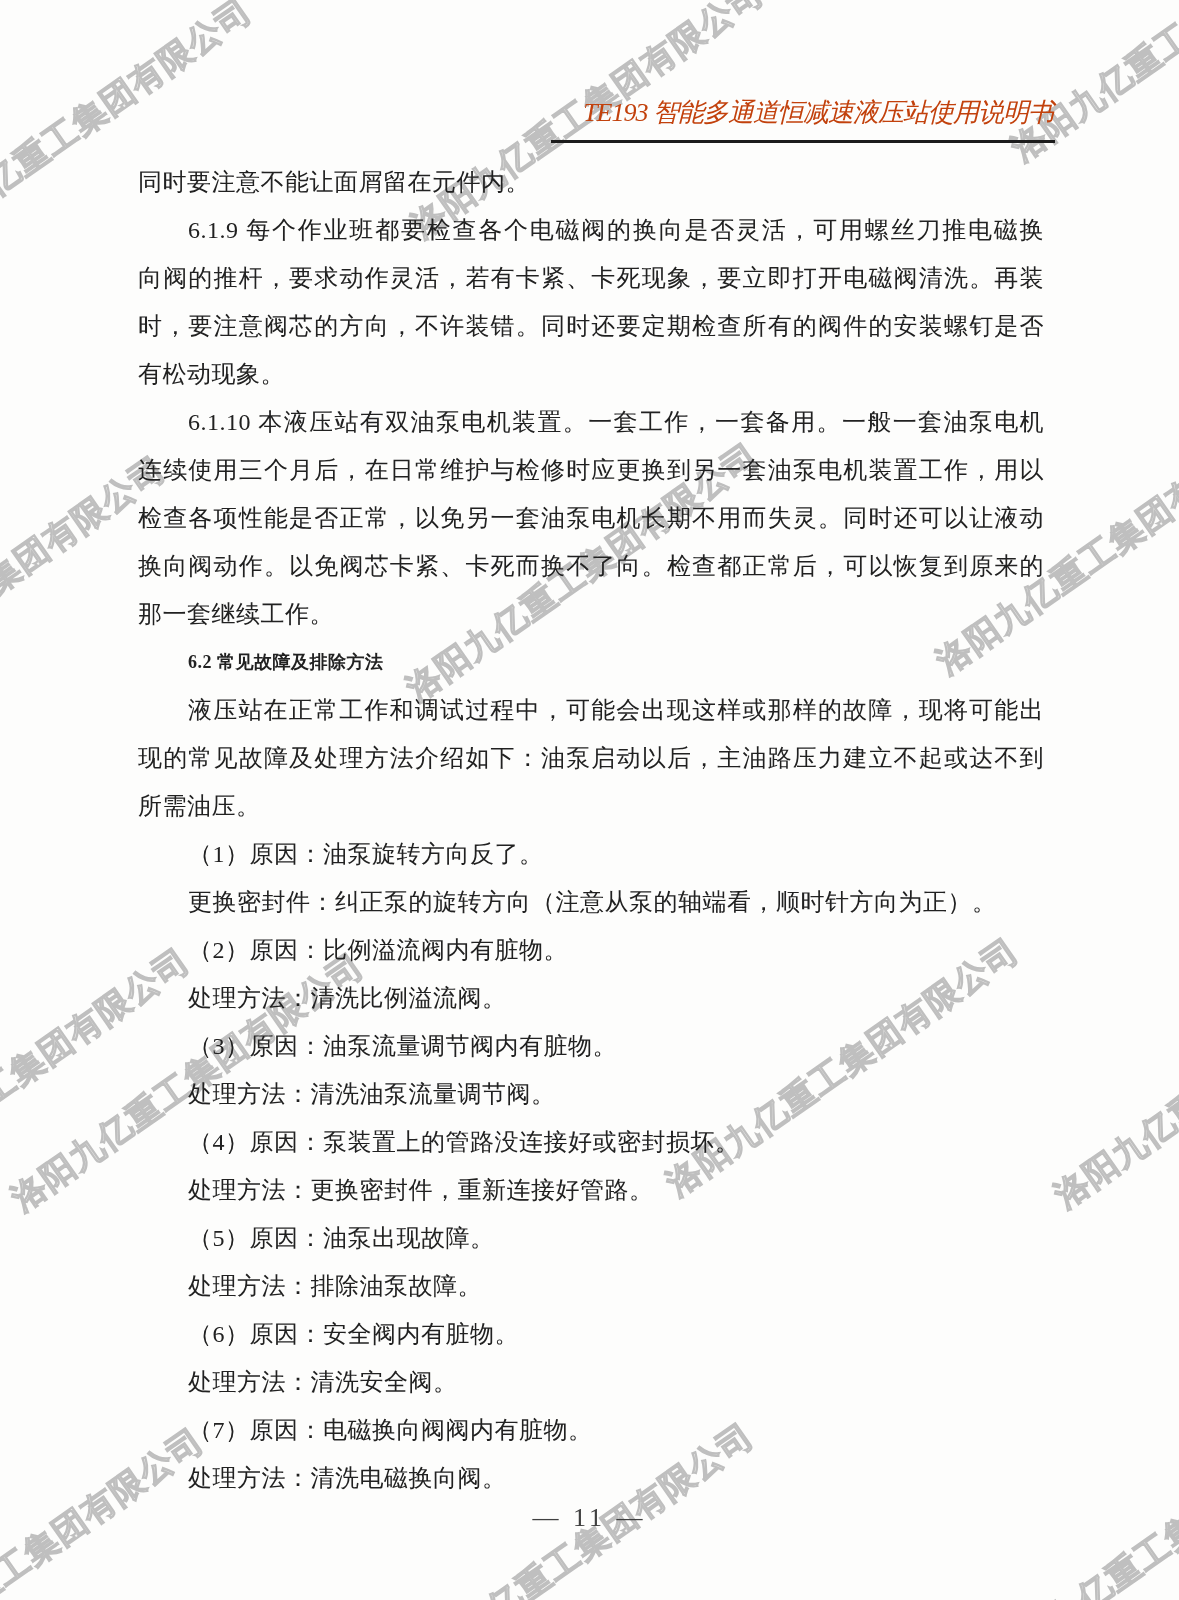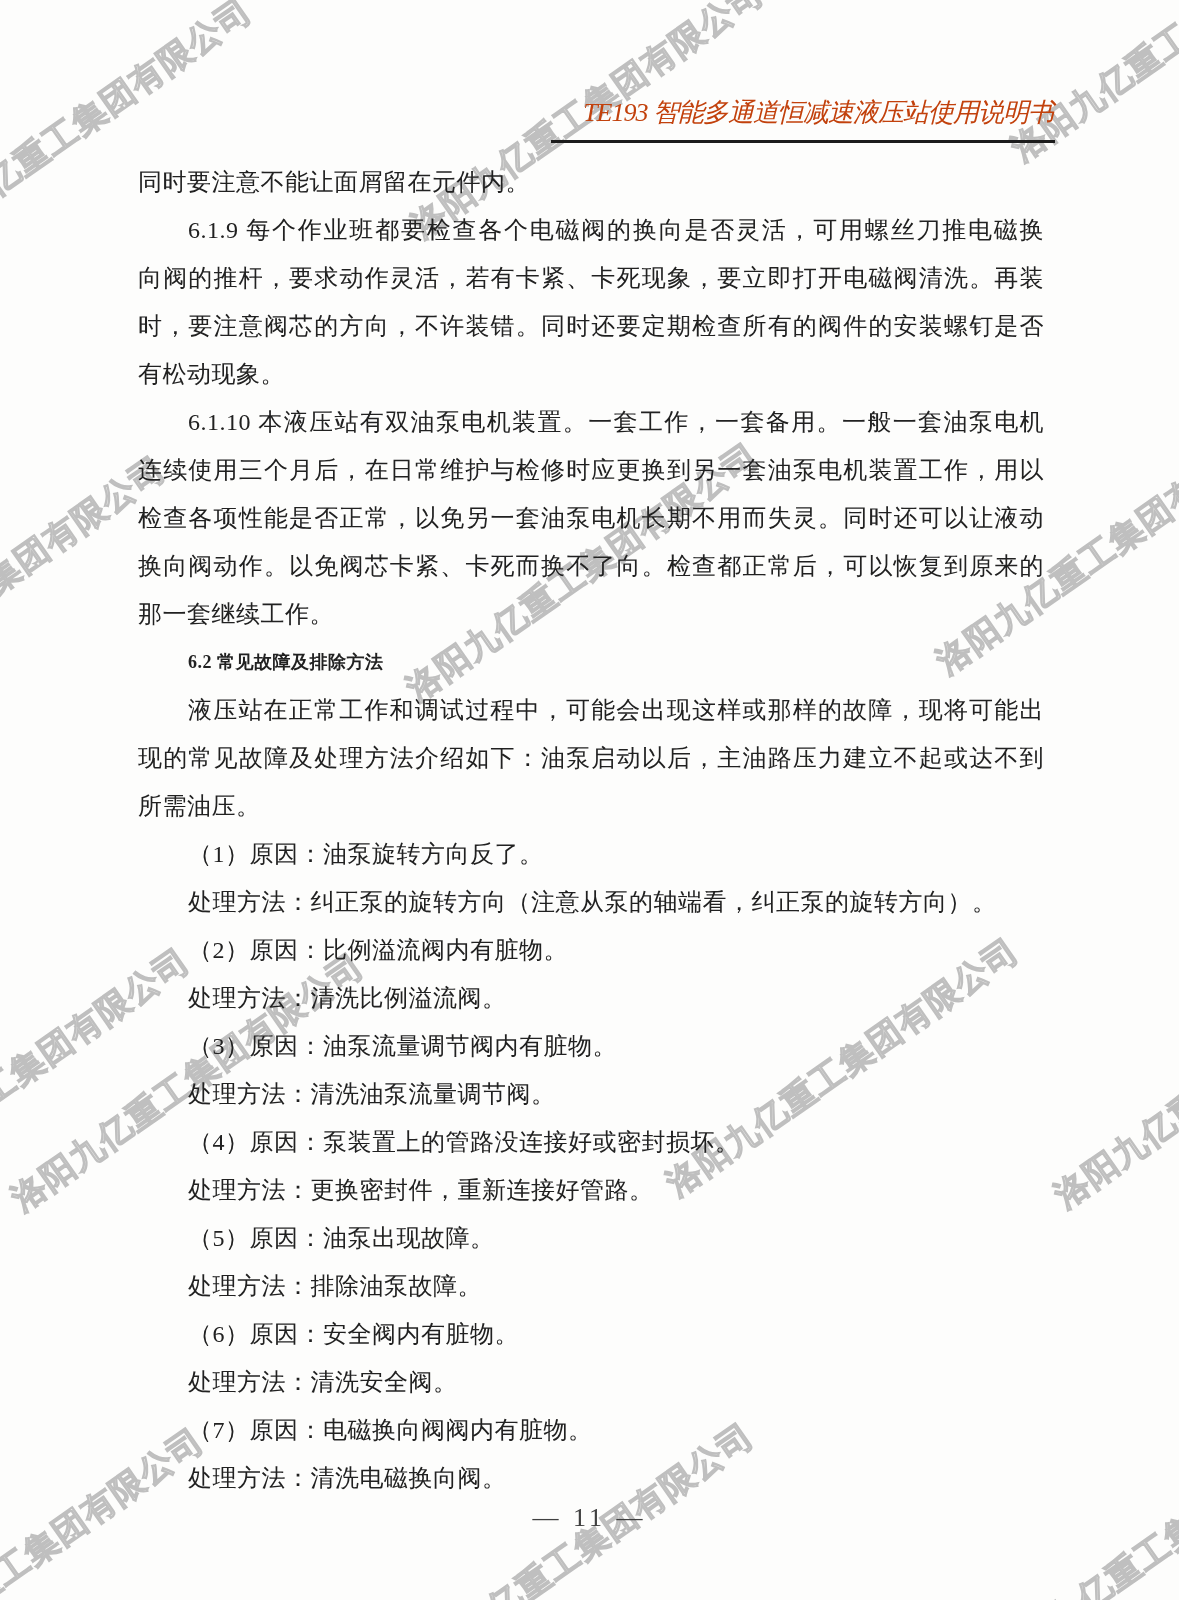--- a/index.html
+++ b/index.html
@@ -95,21 +95,21 @@
         <div class="line indent fill">6.1.10 本液压站有双油泵电机装置。一套工作，一套备用。一般一套油泵电机</div>
         <div class="line fill">连续使用三个月后，在日常维护与检修时应更换到另一套油泵电机装置工作，用以</div>
         <div class="line fill">检查各项性能是否正常，以免另一套油泵电机长期不用而失灵。同时还可以让液动</div>
         <div class="line fill">换向阀动作。以免阀芯卡紧、卡死而换不了向。检查都正常后，可以恢复到原来的</div>
         <div class="line">那一套继续工作。</div>
         <div class="line indent bold">6.2 常见故障及排除方法</div>
         <div class="line indent fill">液压站在正常工作和调试过程中，可能会出现这样或那样的故障，现将可能出</div>
         <div class="line fill">现的常见故障及处理方法介绍如下：油泵启动以后，主油路压力建立不起或达不到</div>
         <div class="line">所需油压。</div>
         <div class="line indent">（1）原因：油泵旋转方向反了。</div>
-        <div class="line indent">处理方法：纠正泵的旋转方向（注意从泵的轴端看，纠正泵的旋转方向）。</div>
+        <div class="line indent">更换密封件：纠正泵的旋转方向（注意从泵的轴端看，顺时针方向为正）。</div>
         <div class="line indent">（2）原因：比例溢流阀内有脏物。</div>
         <div class="line indent">处理方法：清洗比例溢流阀。</div>
         <div class="line indent">（3）原因：油泵流量调节阀内有脏物。</div>
         <div class="line indent">处理方法：清洗油泵流量调节阀。</div>
         <div class="line indent">（4）原因：泵装置上的管路没连接好或密封损坏。</div>
         <div class="line indent">处理方法：更换密封件，重新连接好管路。</div>
         <div class="line indent">（5）原因：油泵出现故障。</div>
         <div class="line indent">处理方法：排除油泵故障。</div>
         <div class="line indent">（6）原因：安全阀内有脏物。</div>
         <div class="line indent">处理方法：清洗安全阀。</div>

